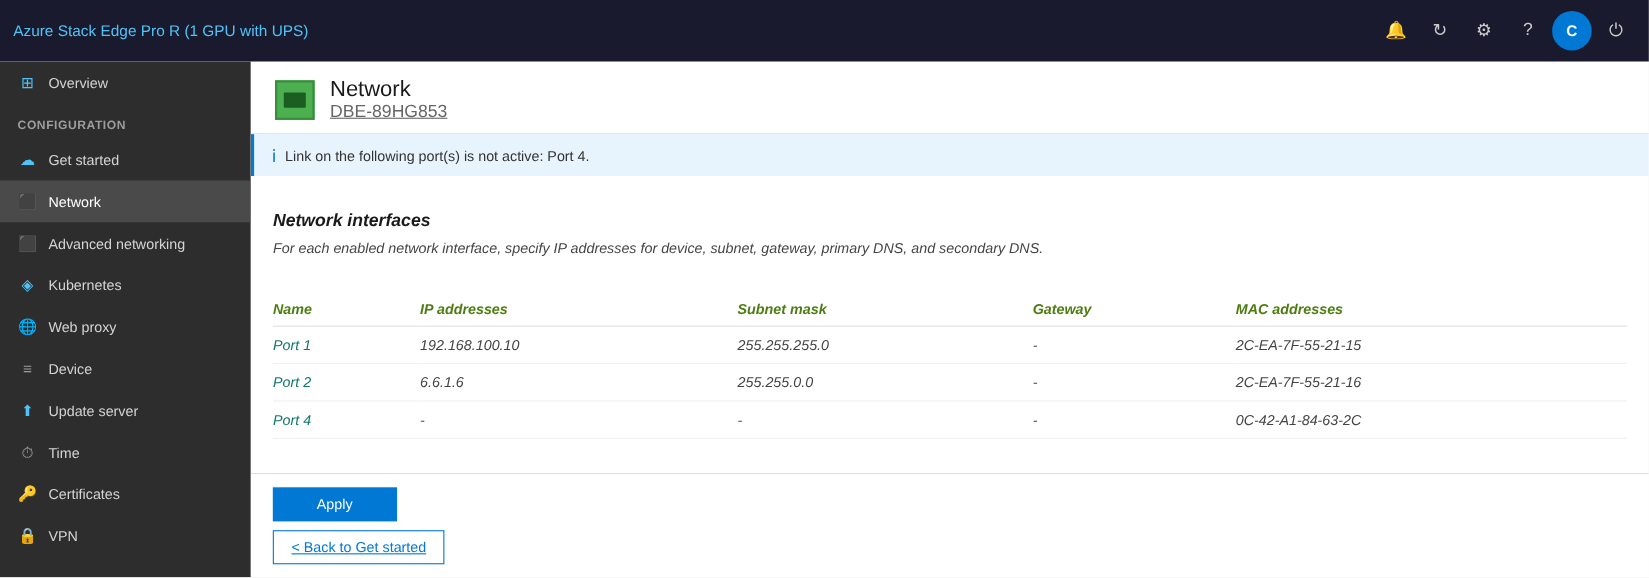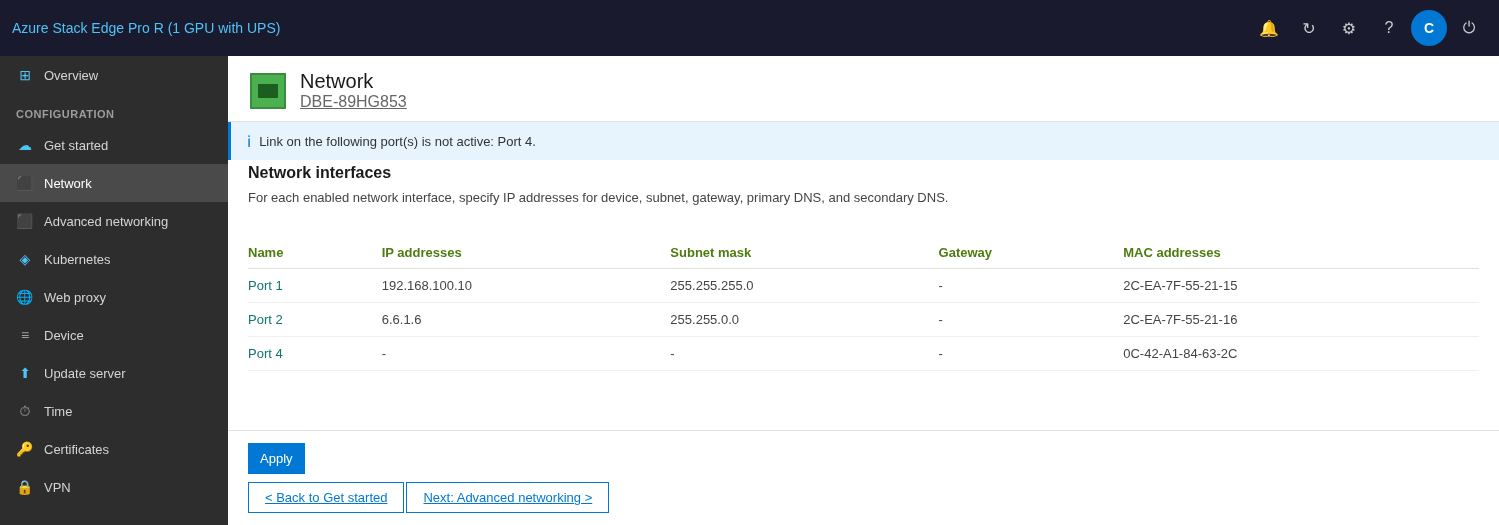--- a/index.html
+++ b/index.html
@@ -162,21 +162,22 @@
     .info-icon {
       color: #0078d4;
       font-size: 16px;
       flex-shrink: 0;
     }
 
     
     .content-body {
       flex: 1;
       overflow-y: auto;
-      padding: 4px 20px;
+      padding: 32px 20px;
+      font-style: italic;
     }
     .section-title {
       font-size: 16px;
       font-weight: 600;
       color: #1a1a1a;
       margin-bottom: 8px;
     }
     .section-desc {
       font-size: 13px;
       color: #444;
@@ -212,29 +213,29 @@
     .content-footer {
       padding: 12px 20px;
       border-top: 1px solid #e0e0e0;
       flex-shrink: 0;
       background: white;
     }
     .apply-btn {
       background: #0078d4;
       color: white;
       border: none;
-      padding: 8px 12px;
+      padding: 8px 40px;
       font-size: 13px;
       cursor: pointer;
       font-family: inherit;
       margin-bottom: 8px;
     }
     .footer-nav {
       display: flex;
-      gap: 2px;
+      gap: 13px;
     }
     .nav-btn {
       background: white;
       color: #0078d4;
       border: 1px solid #0078d4;
       padding: 7px 16px;
       font-size: 13px;
       cursor: pointer;
       font-family: inherit;
       text-decoration: underline;
@@ -364,17 +365,16 @@
           </tbody>
       </table>
     </div>
 
     <div class="content-footer">
       <div>
         <button class="apply-btn">Apply</button>
       </div>
       <div class="footer-nav">
         <button class="nav-btn">&lt; Back to Get started</button>
-        <button class="nav-btn">Next: Advanced networking &gt;</button>
       </div>
     </div>
   </div>
 </div>
 
 </body></html>

